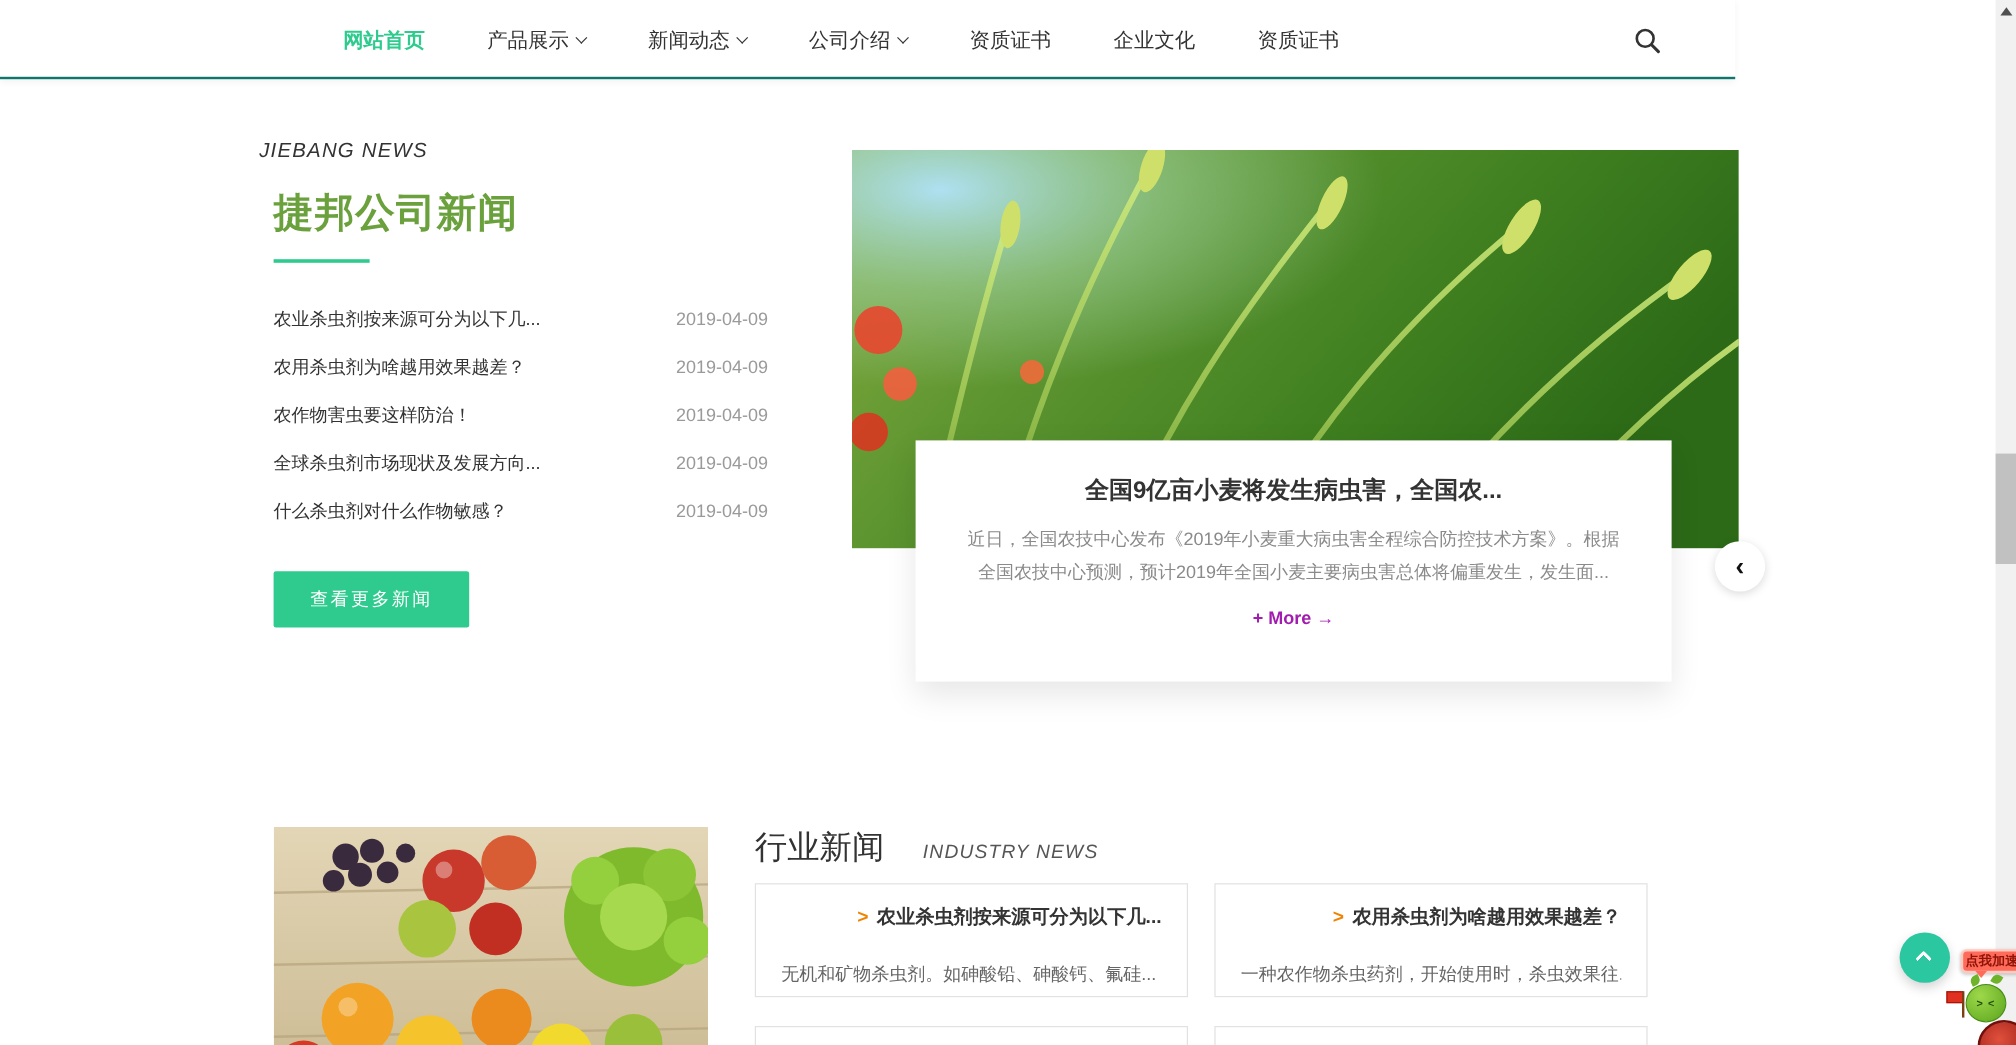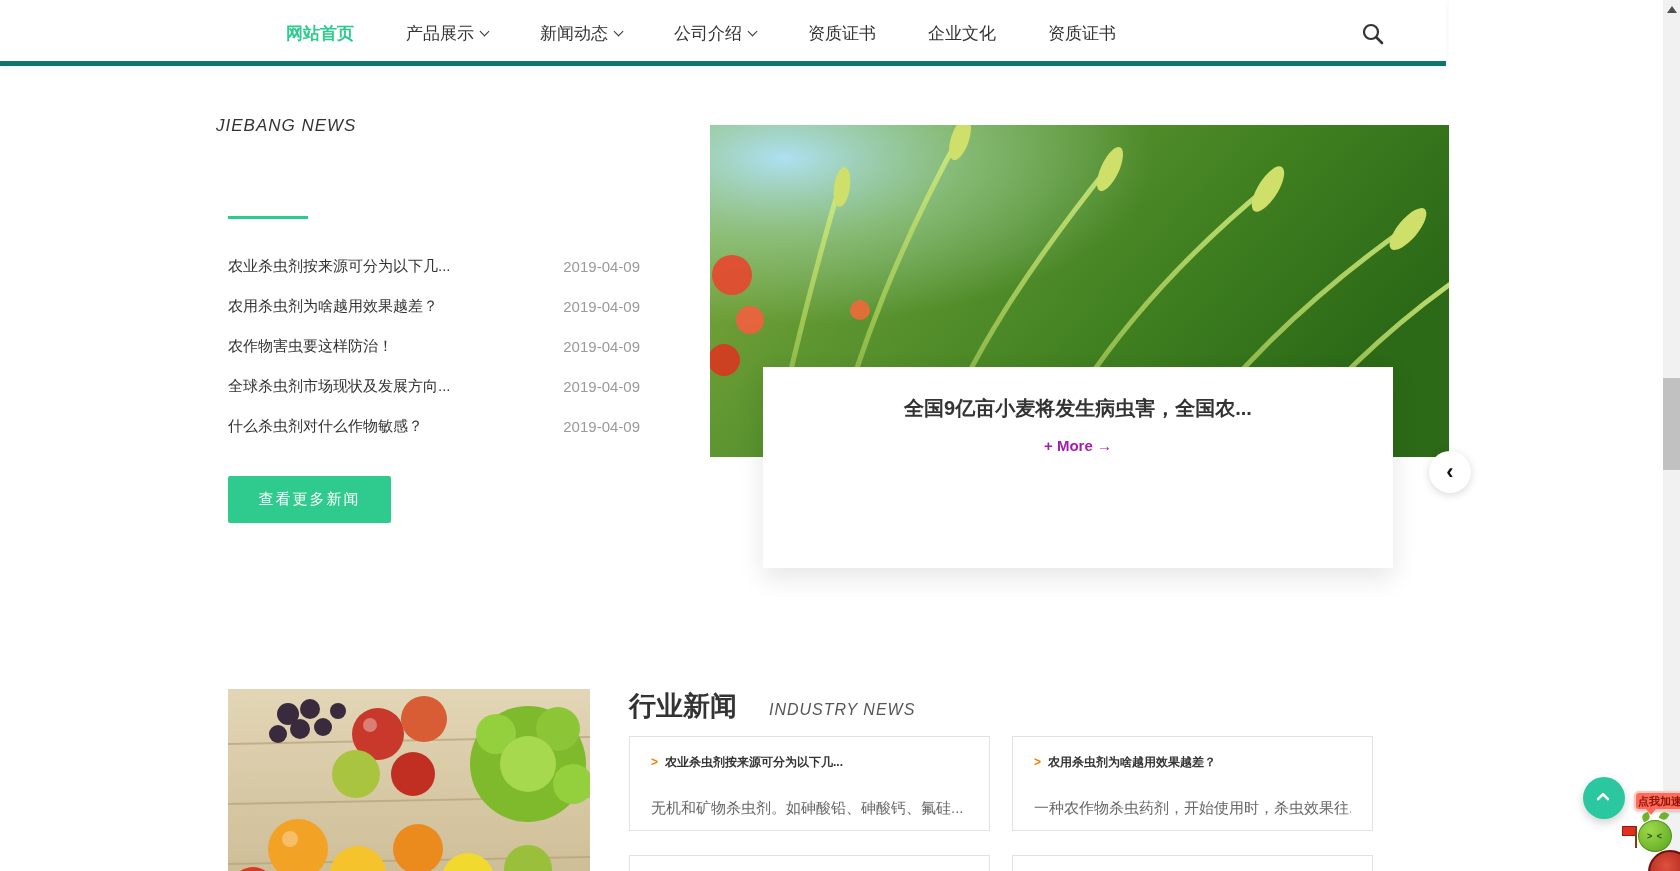--- a/index.html
+++ b/index.html
@@ -2,21 +2,21 @@
 <html><head>
 <meta charset="utf-8">
 <style>
   * { margin:0; padding:0; box-sizing:border-box; }
   html,body { width:1680px; height:871px; overflow:hidden; background:#fff;
               font-family:"Liberation Sans","DejaVu Sans",sans-serif; color:#333; }
   .page { position:relative; width:1680px; height:871px; }
 
   
   .header { position:absolute; left:0; top:0; width:1446px; height:66px; background:#fff;
-            border-bottom:5px solid #0f766e; box-shadow:0 2px 6px rgba(0,0,0,.05); z-index:40; }
+            border-bottom:2px solid #0f766e; box-shadow:0 2px 6px rgba(0,0,0,.05); z-index:40; }
   .nav { position:absolute; left:286px; top:0; height:66px; display:flex; align-items:center; gap:52px; }
   .nav-item { display:flex; align-items:center; font-size:17px; color:#333; cursor:pointer; white-space:nowrap; }
   .nav-item.active { color:#2fcb8e; font-weight:bold; }
   .caret { width:7px; height:7px; border-right:1.6px solid #333; border-bottom:1.6px solid #333;
            transform:rotate(45deg); margin-left:7px; margin-top:-4px; }
   .search-btn { position:absolute; left:1360px; top:21px; width:26px; height:26px; cursor:pointer; }
 
   
   .eyebrow { position:absolute; left:216px; top:116px; font-size:17px; font-style:italic; color:#333; letter-spacing:1px; }
   .section-title { position:absolute; left:228px; top:155px; font-size:33px; color:#6aa13c; font-weight:bold; letter-spacing:1px; }
@@ -37,26 +37,26 @@
   .arrow.prev { left:719px; top:326px; }
   .slide-card { position:absolute; left:763px; top:367px; width:630px; height:201px; background:#fff;
                 box-shadow:0 10px 25px rgba(0,0,0,.10); z-index:20; text-align:center; padding:28px 36px 12px; }
   .slide-card .headline { font-size:20px; font-weight:bold; color:#333; cursor:pointer; }
   .slide-card .excerpt { margin-top:14px; font-size:15px; line-height:28px; color:#8a8a8a; }
   .slide-card .more-link { display:inline-block; margin-top:15px; font-size:15px; font-weight:bold; color:#a21caf; cursor:pointer; }
 
   
   .fruit-img { position:absolute; left:228px; top:689px; width:362px; height:182px; overflow:hidden; }
   .industry-head { position:absolute; left:629px; top:688px; display:flex; align-items:baseline; }
-  .industry-head .cn { font-size:27px; font-weight:bold; color:#333; }
+  .industry-head .cn { font-size:27px; font-weight:normal; color:#333; }
   .industry-head .en { font-size:16px; font-style:italic; color:#555; margin-left:32px; letter-spacing:1px; }
   .cards { position:absolute; left:629px; top:736px; width:744px; display:grid;
            grid-template-columns:361px 361px; column-gap:22px; row-gap:24px; }
   .card { height:95px; background:#fff; border:1px solid #e2e2e2; padding:17px 21px 0; cursor:pointer; }
-  .card .card-title { font-size:12px; font-weight:bold; color:#333; white-space:nowrap; overflow:hidden; }
+  .card .card-title { font-size:16px; font-weight:bold; color:#333; white-space:nowrap; overflow:hidden;text-align:right; }
   .card .bullet { color:#f08200; margin-right:7px; font-weight:bold; }
   .card .card-excerpt { margin-top:28px; font-size:15px; color:#666; white-space:nowrap; overflow:hidden; }
 
   
   .scrollbar { position:absolute; right:0; top:0; width:17px; height:871px; background:#f1f1f1; z-index:50; }
   .sb-up { position:absolute; left:4px; top:6px; width:0; height:0;
            border-left:5px solid transparent; border-right:5px solid transparent; border-bottom:7px solid #505050; }
   .sb-thumb { position:absolute; left:0; top:378px; width:17px; height:92px; background:#c1c1c1; }
 
   
@@ -116,20 +116,21 @@
     </nav>
     <div class="search-btn">
       <svg width="26" height="26" viewBox="0 0 26 26">
         <circle cx="11" cy="11" r="7" fill="none" stroke="#333" stroke-width="2.2"></circle>
         <line x1="16.5" y1="16.5" x2="22" y2="22" stroke="#333" stroke-width="2.6" stroke-linecap="round"></line>
       </svg>
     </div>
   </div>
 
   <div class="eyebrow">JIEBANG NEWS</div>
+  <h2 class="section-title">捷邦公司新闻</h2>
   <div class="title-underline"></div>
 
   <div class="news-list">
     <div class="news-row">
       <span class="t">农业杀虫剂按来源可分为以下几...</span>
       <span class="d">2019-04-09</span>
     </div>
     <div class="news-row">
       <span class="t">农用杀虫剂为啥越用效果越差？</span>
       <span class="d">2019-04-09</span>
@@ -195,20 +196,21 @@
       </g>
     </svg>
     <div class="arrow prev">
       <span>‹</span>
     </div>
 
   </div>
 
   <div class="slide-card">
     <div class="headline">全国9亿亩小麦将发生病虫害，全国农...</div>
+    <p class="excerpt">近日，全国农技中心发布《2019年小麦重大病虫害全程综合防控技术方案》。根据全国农技中心预测，预计2019年全国小麦主要病虫害总体将偏重发生，发生面...</p>
     <span class="more-link">+ More →</span>
   </div>
 
   <div class="fruit-img">
     <svg width="362" height="230" viewBox="0 0 362 230">
       <defs>
         <linearGradient id="wood" x1="0" y1="0" x2="0" y2="1">
           <stop offset="0" stop-color="#e3d6b6"></stop>
           <stop offset="1" stop-color="#c9b890"></stop>
         </linearGradient>

